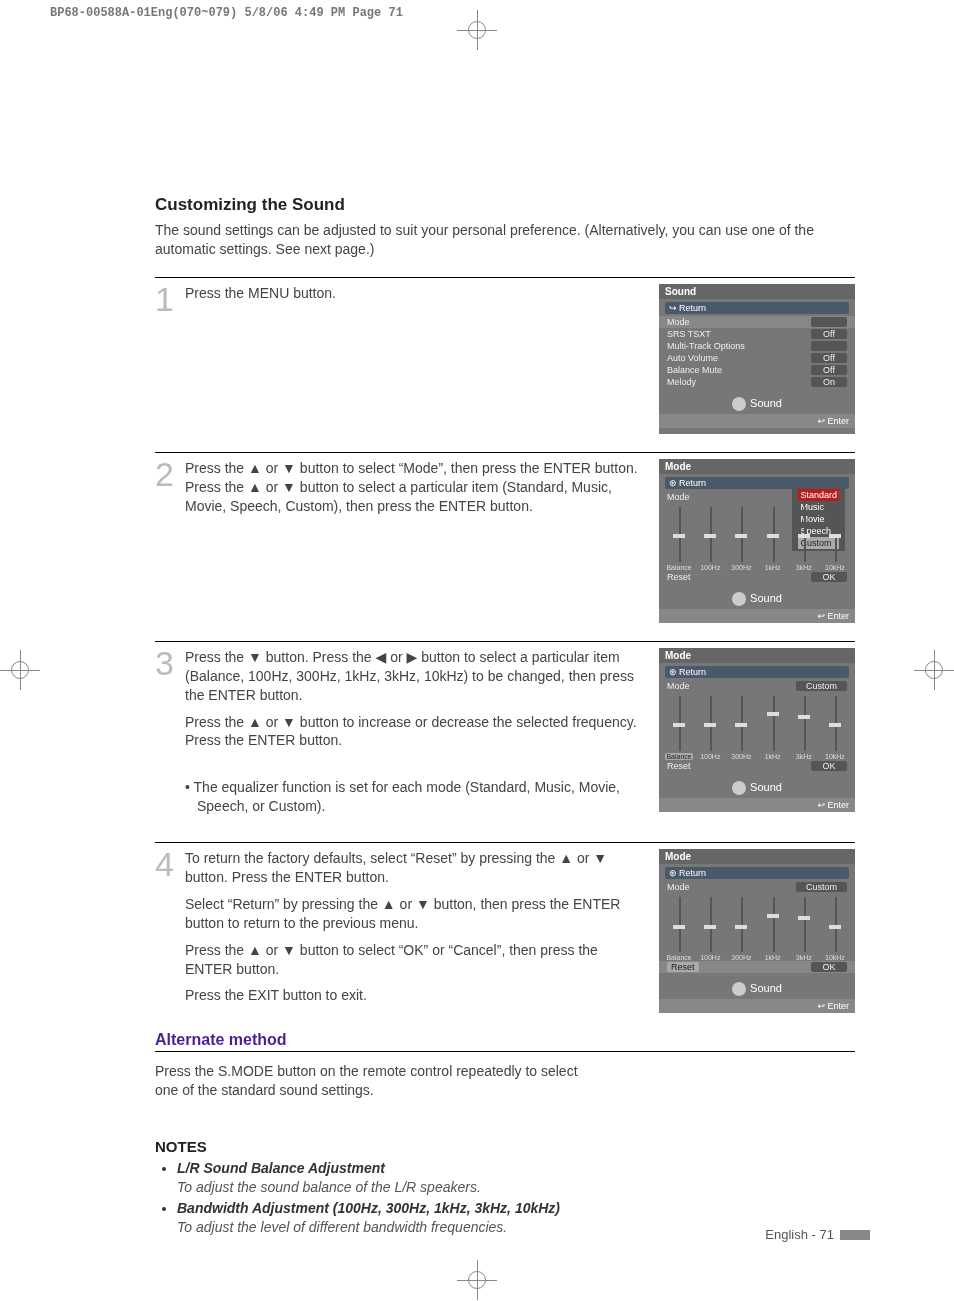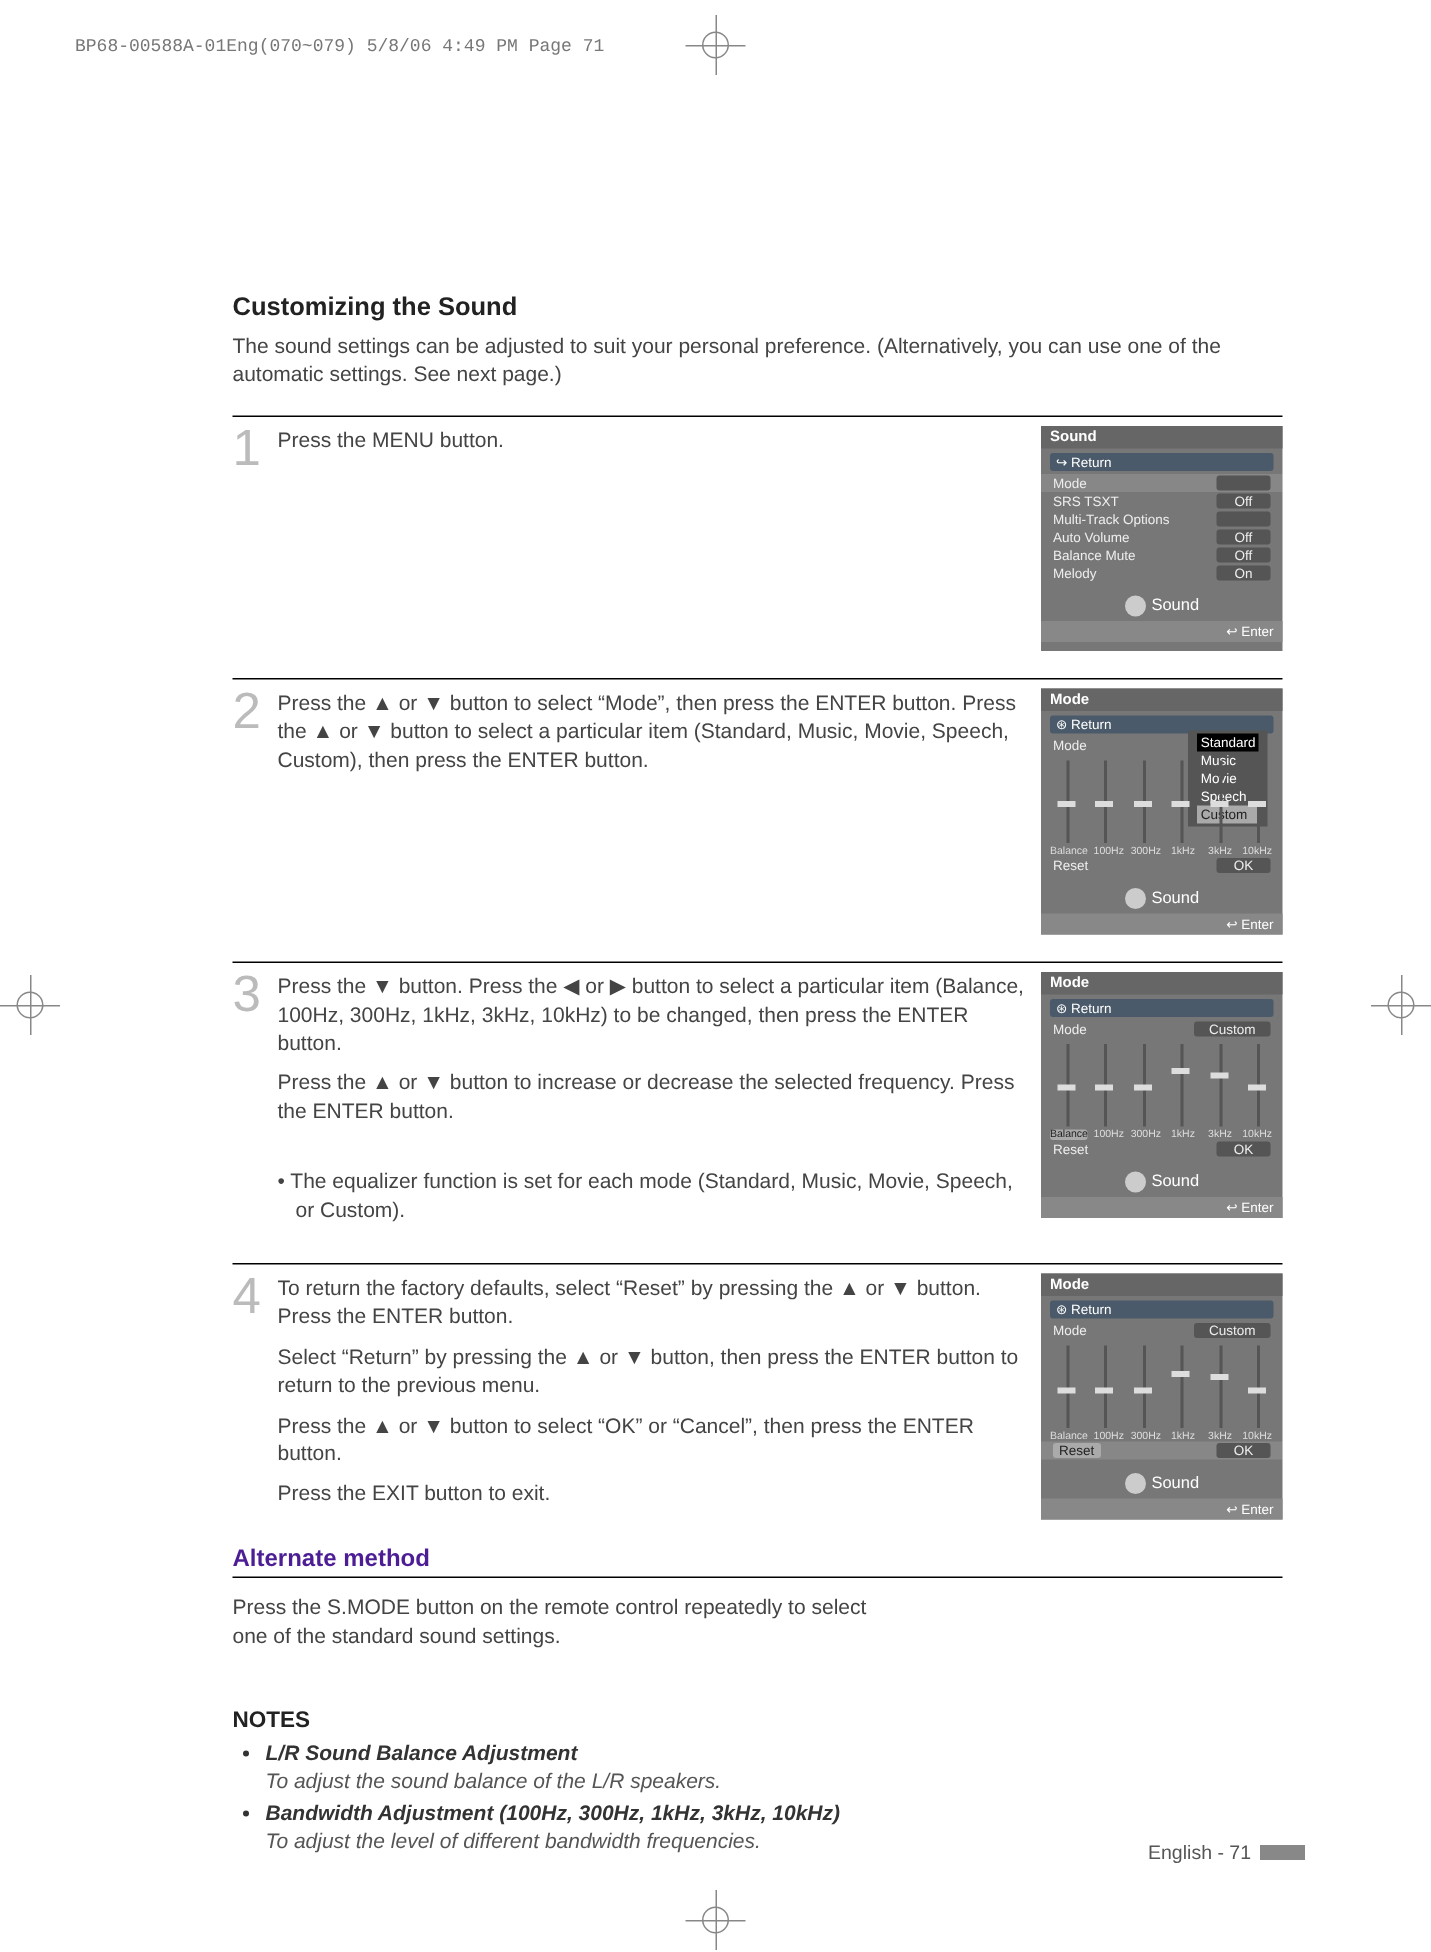--- a/index.html
+++ b/index.html
@@ -7,24 +7,25 @@
     width: 954px;
     height: 1301px;
     font-family: Arial, Helvetica, sans-serif;
     font-size: 14px;
     color: #333;
     position: relative;
     background: #fff;
   }
   .crop-header {
     position: absolute;
-    top: 24px; left: 50px;
+    top: 6px; left: 50px;
     font-family: "Courier New", monospace;
     font-size: 12px;
     color: #777;
+    font-weight: bold;
   }
   .page {
     position: absolute;
     top: 195px;
     left: 155px;
     width: 700px;
   }
   .section-title {
     font-weight: bold;
     font-size: 17px;
@@ -55,21 +56,21 @@
   .step-text {
     flex: 1;
     padding-right: 10px;
     font-size: 14px;
     line-height: 1.35;
     color: #444;
   }
   .step-text p { margin-bottom: 8px; }
   .step-bullet { padding-left: 12px; text-indent: -12px; }
   .screenshot {
-    width: 161px;
+    width: 196px;
     min-height: 150px;
     background: #777;
     color: #fff;
     font-size: 9px;
     position: relative;
     flex-shrink: 0;
   }
   .ss-title {
     background: #666;
     padding: 2px 6px;
@@ -154,21 +155,21 @@
   .eq-labels span { flex: 1; text-align: center; white-space: nowrap; }
   .eq-labels span.hl { background: #aaa; color: #222; border-radius: 2px; }
   .mode-dropdown {
     position: absolute;
     right: 10px; top: 28px;
     background: #555;
     padding: 2px 6px;
     font-size: 9px;
   }
   .mode-dropdown div { padding: 1px 2px; }
-  .mode-dropdown .sel { background: #000000; text-align: center; }
+  .mode-dropdown .sel { background: #b91c1c; text-align: center; }
   .alt-title {
     font-weight: bold;
     font-size: 16px;
     border-bottom: 1.5px solid #000;
     padding-bottom: 2px;
     margin-top: 4px;
     color: #4c1d95;
   }
   .alt-text {
     margin-top: 10px;

